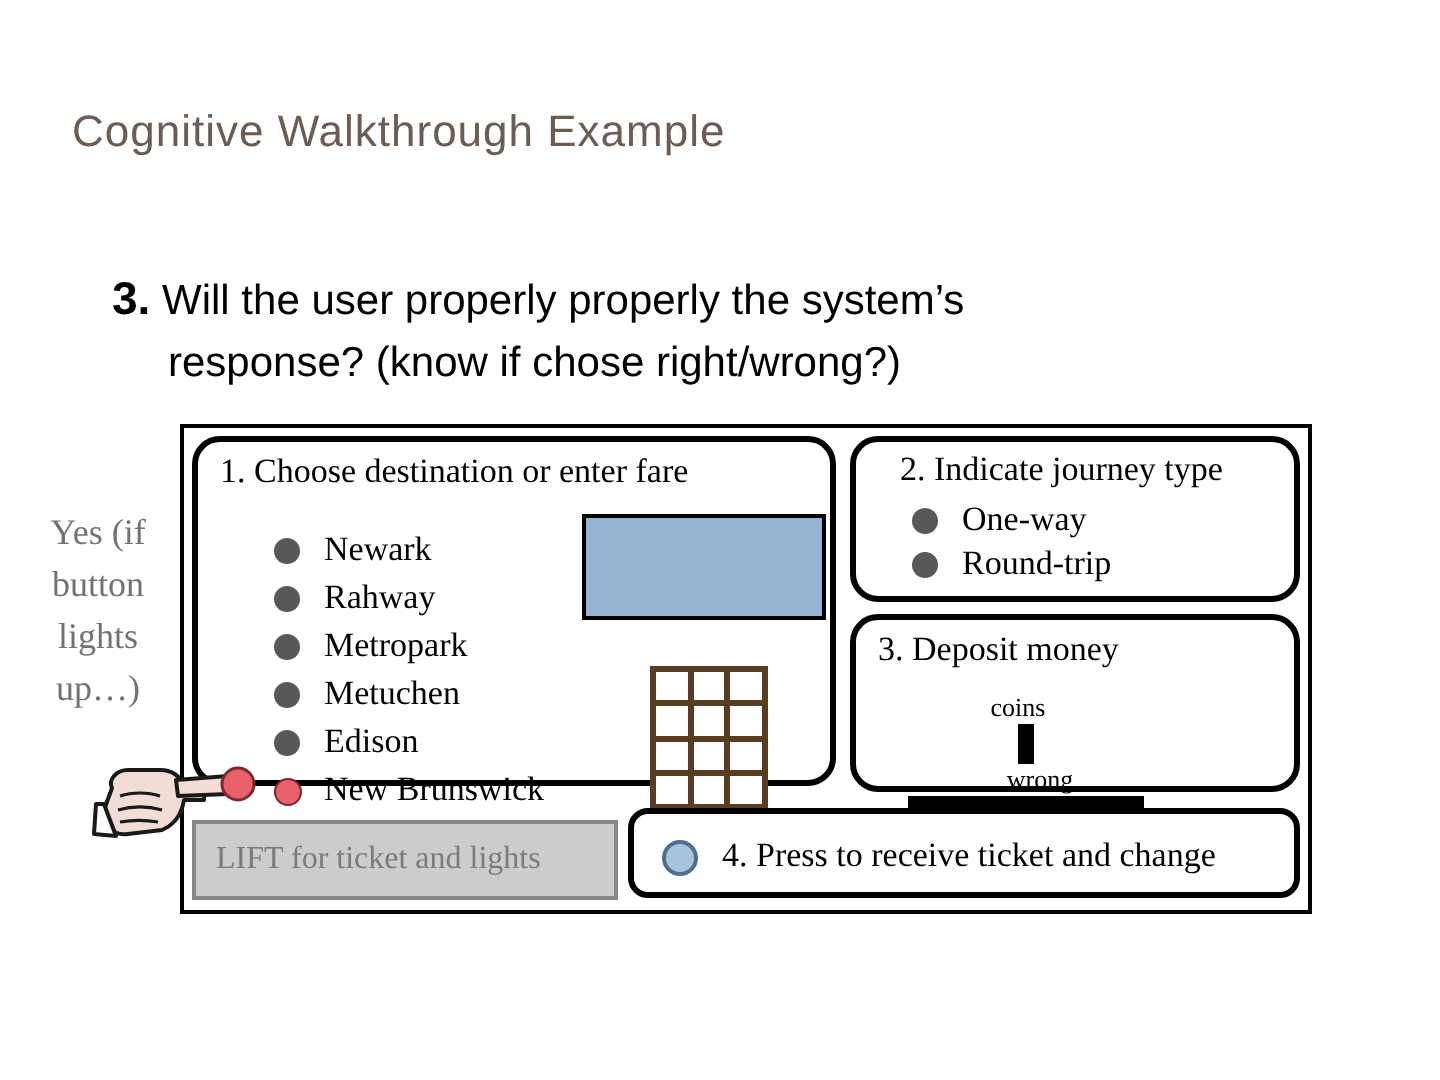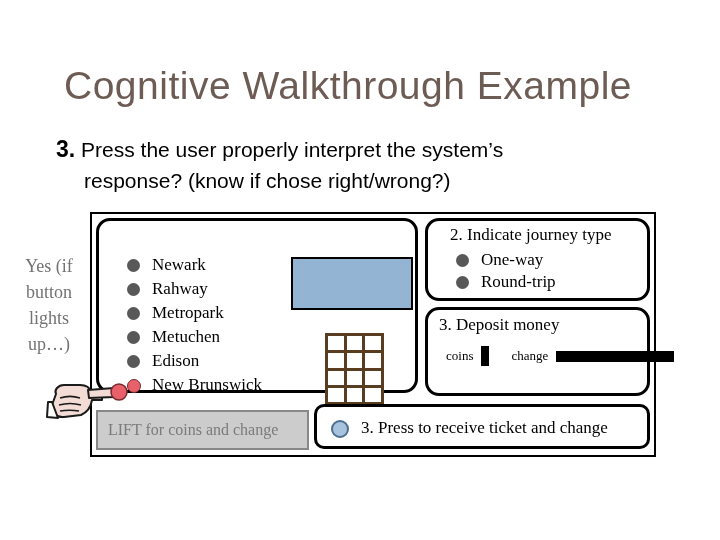--- a/index.html
+++ b/index.html
@@ -11,24 +11,24 @@
     height: 540px;
     background: #ffffff;
     font-family: "Liberation Sans", sans-serif;
     overflow: hidden;
     position: relative;
   }
 
   
   #slide-title {
     position: absolute;
-    left: 64px;
+    left: 36px;
     top: 38px;
     font-family: "Liberation Sans", sans-serif;
-    font-size: 39px;
+    font-size: 22px;
     font-weight: normal;
     letter-spacing: 0.5px;
     color: #6d5c54;
     white-space: nowrap;
   }
 
   
   #question-block {
     position: absolute;
     left: 56px;
@@ -98,21 +98,21 @@
   #panel-destination .panel-title {
     position: absolute;
     left: 11px;
     top: 5px;
   }
   #destination-list {
     position: absolute;
     left: 28px;
     top: 32px;
     list-style: none;
-    margin: 0;
+    margin: 10px;
     padding: 0;
   }
   #destination-list li {
     position: relative;
     height: 24px;
     line-height: 24px;
     padding-left: 25px;
     font-family: "Liberation Serif", serif;
     font-size: 17px;
     color: #000000;
@@ -216,20 +216,21 @@
     position: absolute;
     left: 11px;
     top: 5px;
   }
   #deposit-row {
     position: absolute;
     left: 18px;
     top: 36px;
     display: flex;
     align-items: center;
+    flex-direction: column;
   }
   .slot-label {
     font-family: "Liberation Serif", serif;
     font-size: 13px;
     color: #000000;
   }
   #coin-slot {
     width: 8px;
     height: 20px;
     background: #000000;
@@ -302,29 +303,30 @@
     height: 56px;
   }
 </style>
 </head>
 <body>
 
 <h1 id="slide-title">Cognitive Walkthrough Example</h1>
 
 <div id="question-block">
   <span id="question-number">3.</span>
-  <span id="question-line1">Press the user properly interpret the system’s</span>
+  <span id="question-line1">Will the user properly properly the system’s</span>
   <span id="question-line2">response? (know if chose right/wrong?)</span>
 </div>
 
 <div id="annotation">Yes (if button lights up…)</div>
 
 <div id="machine-frame">
 
   <div class="panel" id="panel-destination">
+    <div class="panel-title">1. Choose destination or enter fare</div>
 
     <ul id="destination-list">
       <li>
         <span class="bullet"></span>
         <span>Newark</span>
       </li>
       <li>
         <span class="bullet"></span>
         <span>Rahway</span>
       </li>
@@ -376,32 +378,32 @@
         <span>Round-trip</span>
       </li>
     </ul>
   </div>
 
   <div class="panel" id="panel-deposit">
     <div class="panel-title">3. Deposit money</div>
     <div id="deposit-row">
       <span class="slot-label">coins</span>
       <span id="coin-slot"></span>
-      <span class="slot-label" id="bills-label">change</span>
+      <span class="slot-label" id="bills-label">wrong</span>
       <span id="bill-slot"></span>
     </div>
   </div>
 
   <div id="lift-tray">
-    <div id="lift-label">LIFT for coins and change</div>
+    <div id="lift-label">LIFT for ticket and lights</div>
   </div>
 
   <div class="panel" id="panel-press">
     <div id="press-button"></div>
-    <div id="press-label">3. Press to receive ticket and change</div>
+    <div id="press-label">4. Press to receive ticket and change</div>
   </div>
 
 </div>
 
 <svg id="hand-pointer" viewBox="0 0 88 56">
   <g>
 
     <path d="M10,22 C8,18 12,13 18,13 L34,13 C40,13 44,16 45,20
              L56,20 L56,28 L46,28 C45,34 42,40 35,43
              L18,45 C10,46 5,40 6,33 Z" fill="#f3dcd6" stroke="#1a1a1a" stroke-width="2" stroke-linejoin="round"></path>

